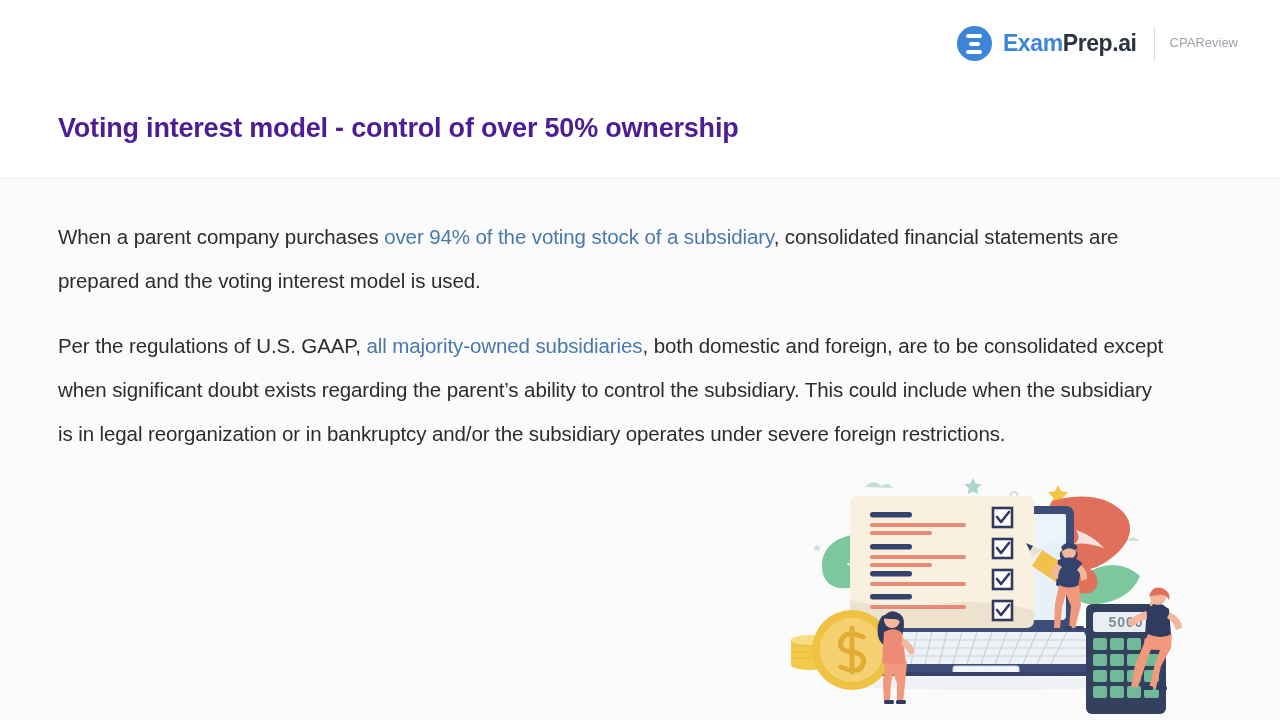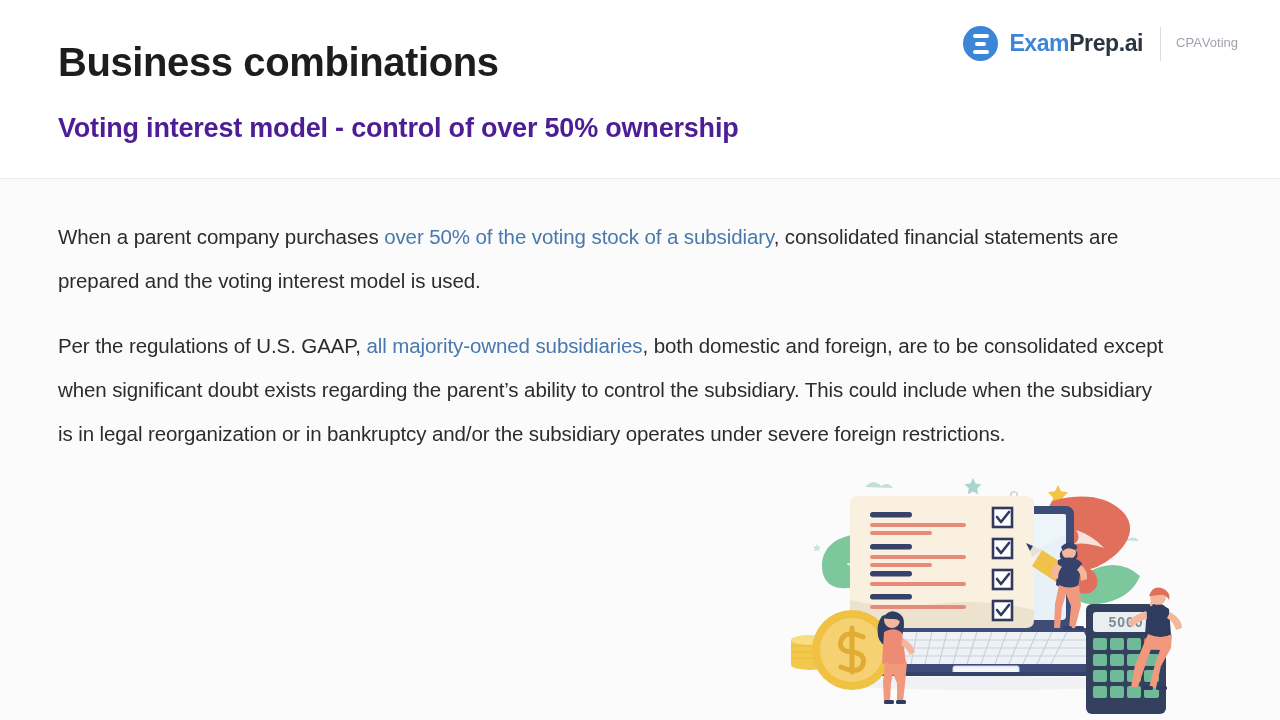--- a/index.html
+++ b/index.html
@@ -141,45 +141,44 @@
   }
   .illustration svg { display: block; }
 </style>
 </head>
 <body>
 
 <div class="slide">
 
   <div class="header">
 
-    <div class="slide-title">Business combinations</div>
 
     <div class="slide-subtitle">Voting interest model - control of over 50% ownership</div>
 
     <div class="brand">
       <div class="brand-mark">
         <i></i>
           <i></i>
           <i></i>
       </div>
       <div class="brand-wordmark">
         <span class="w1">Exam</span><span class="w2">Prep.ai</span>
       </div>
       <div class="brand-divider"></div>
       <div class="brand-sub">
         <span>CPA</span>
-        <span>Voting</span>
+        <span>Review</span>
       </div>
     </div>
   </div>
 
   <div class="content">
 
     <p class="para">
-      <span>When a parent company purchases </span><span class="hl">over 50% of the voting stock of a subsidiary</span><span>, consolidated financial statements are prepared and the voting interest model is used.</span>
+      <span>When a parent company purchases </span><span class="hl">over 94% of the voting stock of a subsidiary</span><span>, consolidated financial statements are prepared and the voting interest model is used.</span>
     </p>
 
     <p class="para">
       <span>Per the regulations of U.S. GAAP, </span><span class="hl">all majority-owned subsidiaries</span><span>, both domestic and foreign, are to be consolidated except when significant doubt exists regarding the parent’s ability to control the subsidiary. This could include when the subsidiary is in legal reorganization or in bankruptcy and/or the subsidiary operates under severe foreign restrictions.</span>
     </p>
   </div>
 
   <div class="illustration">
     <svg width="402" height="252" viewBox="0 0 402 252" xmlns="http://www.w3.org/2000/svg">
 

